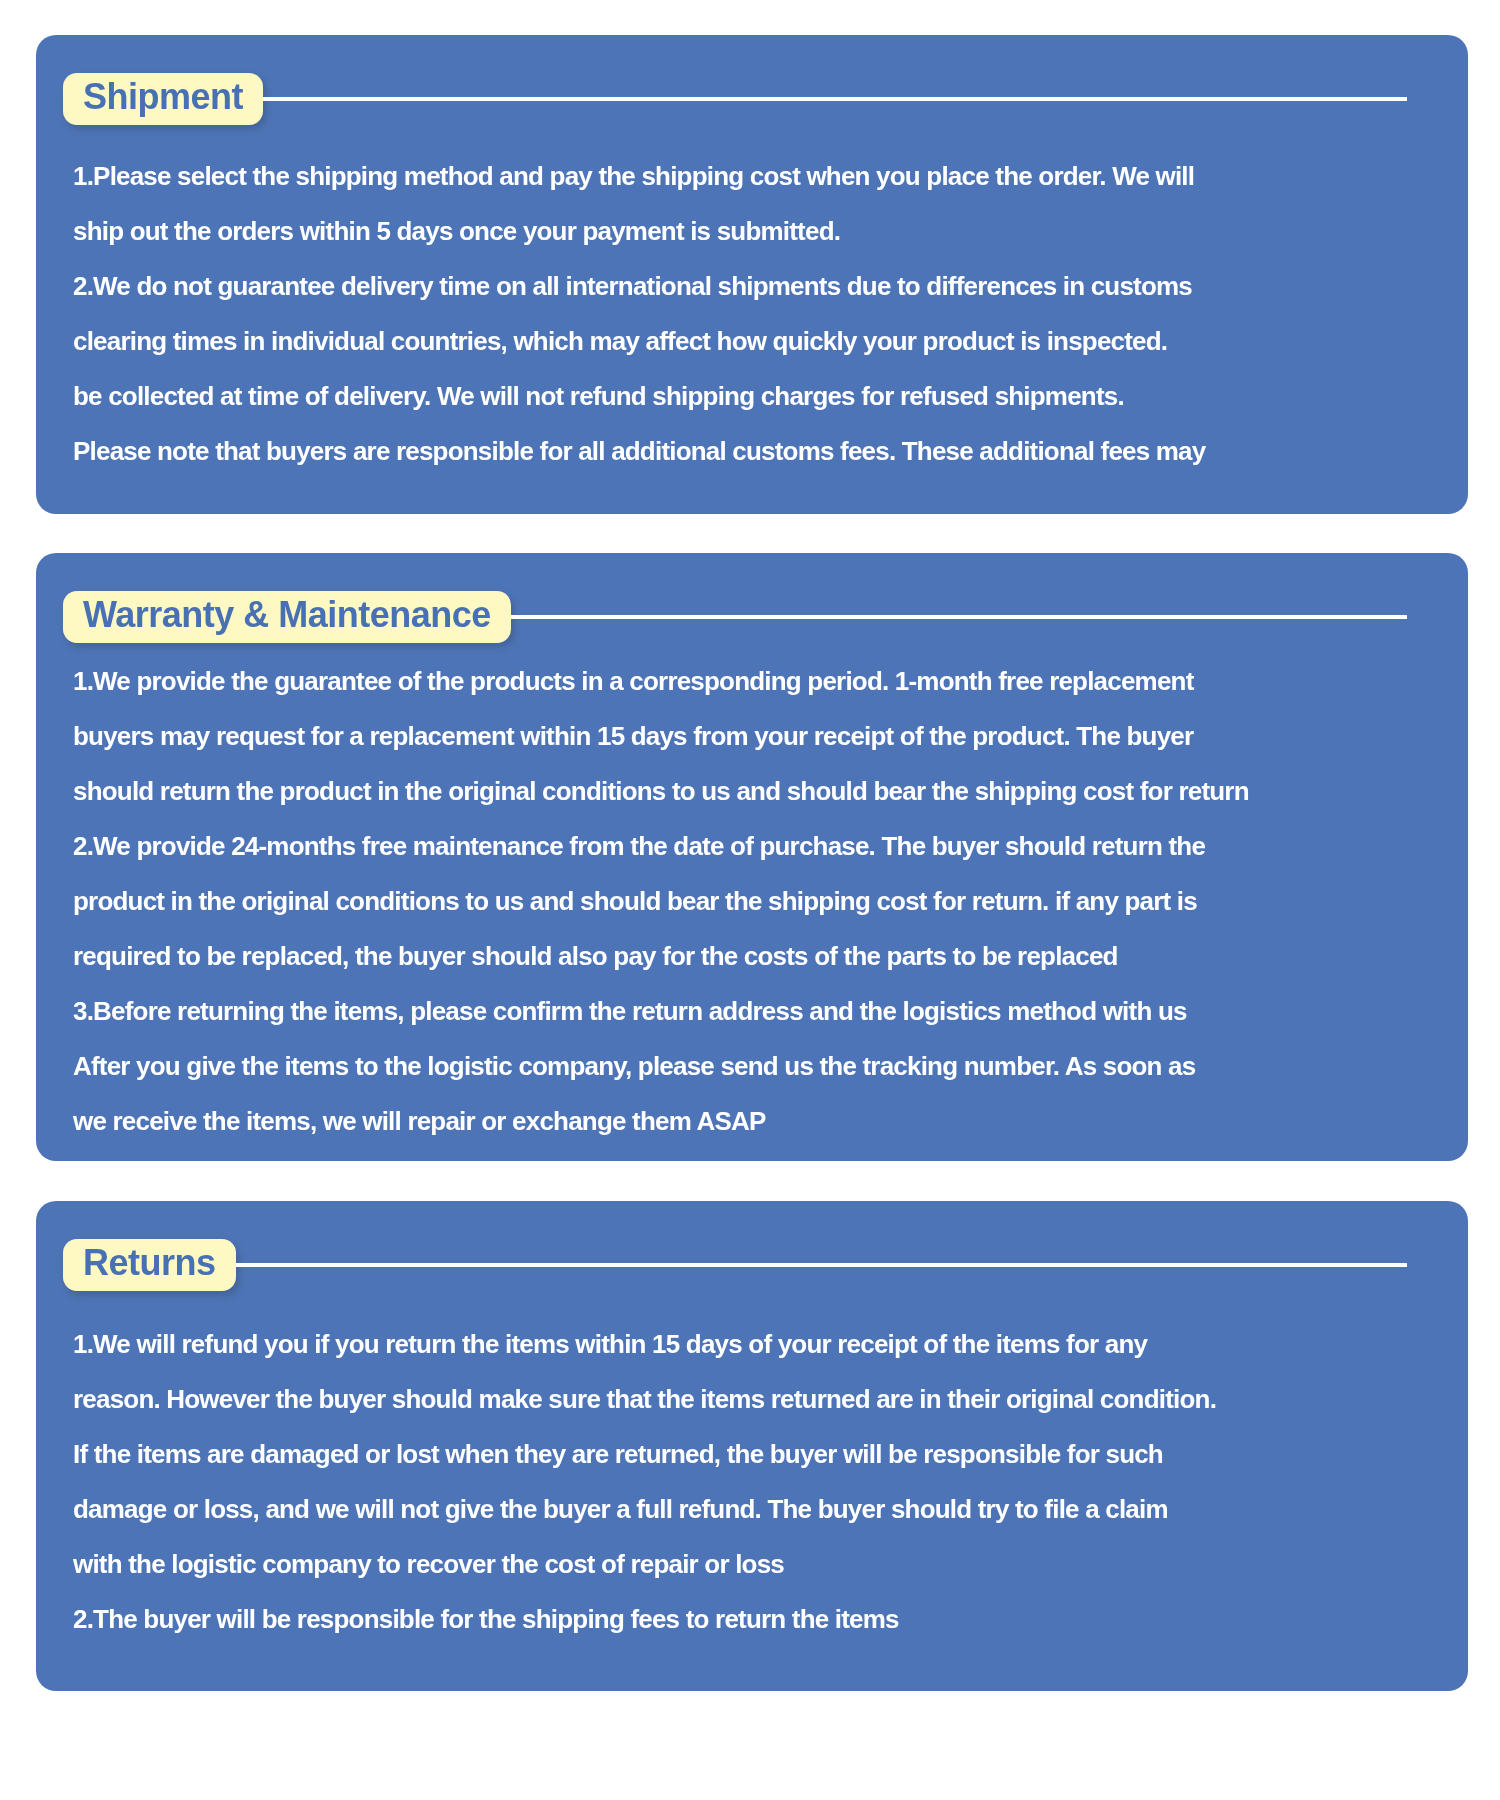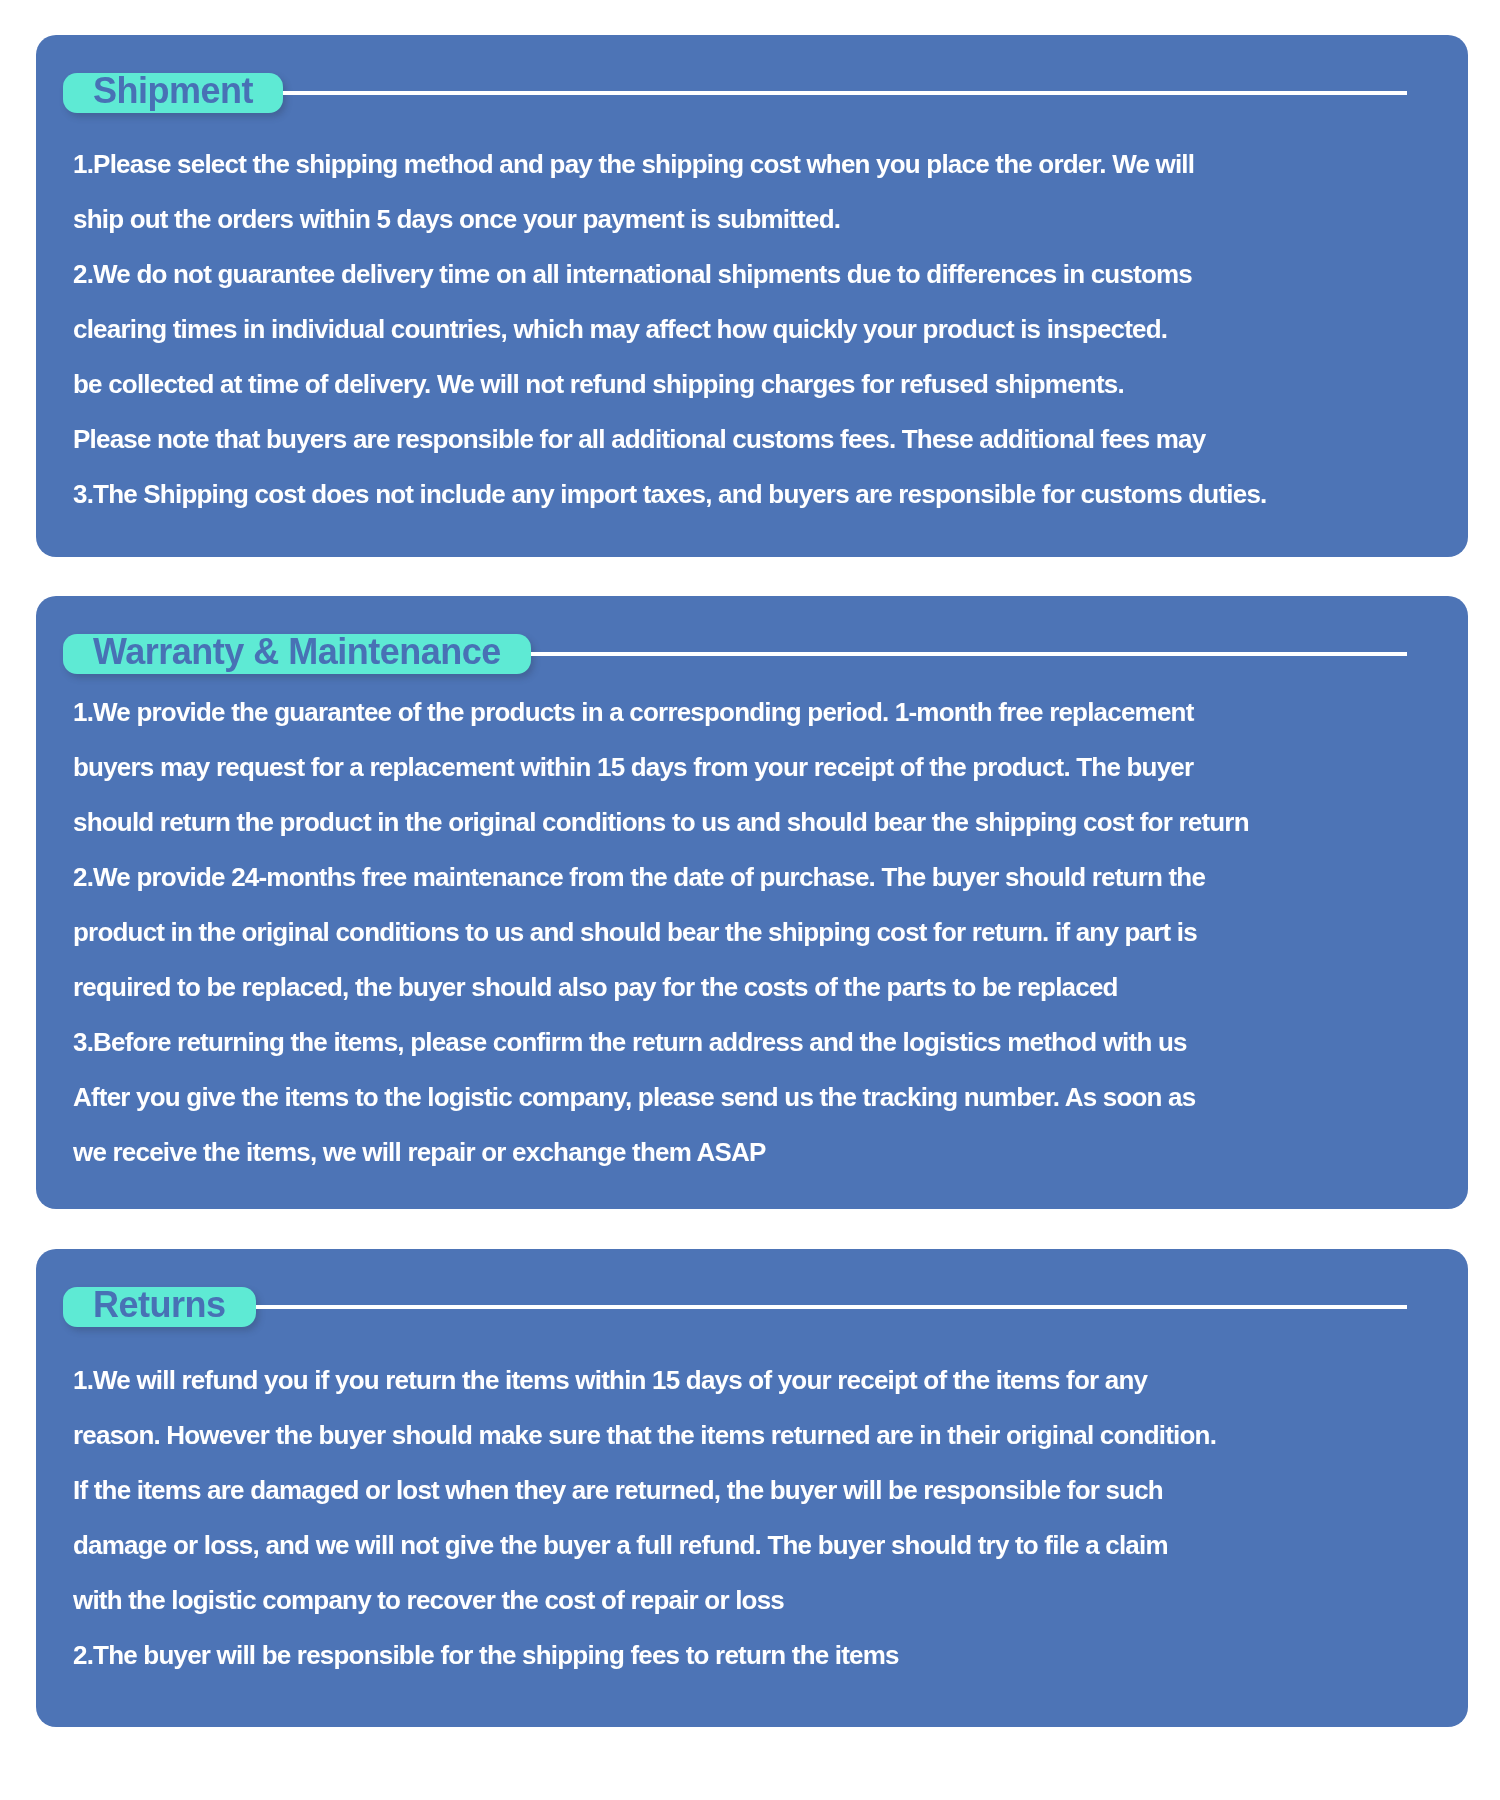--- a/index.html
+++ b/index.html
@@ -24,24 +24,24 @@
   .panel.s2 { margin-bottom: 40px; }
   .panel-header {
     display: flex;
     align-items: center;
     padding-top: 38px;
     padding-left: 27px;
   }
   .pill {
     display: inline-flex;
     align-items: center;
-    height: 40px;
-    background: #5eead4;
+    height: 52px;
+    background: #fef9c3;
     border-radius: 14px;
-    padding: 0 30px;
+    padding: 0 20px;
     box-shadow: 3px 4px 6px rgba(45, 58, 85, 0.30);
     flex: 0 0 auto;
   }
   .pill-label {
     color: #4871b5;
     font-size: 36px;
     font-weight: bold;
     letter-spacing: -0.5px;
     white-space: nowrap;
     line-height: 1;
@@ -55,21 +55,21 @@
   }
   .panel-body {
     padding-left: 37px;
     padding-right: 20px;
     color: #ffffff;
     font-size: 26px;
     font-weight: bold;
     letter-spacing: -0.8px;
   }
   .s1 .panel-body { margin-top: 24px; padding-bottom: 35px; }
-  .s2 .panel-body { margin-top: 11px; padding-bottom: 29px; }
+  .s2 .panel-body { margin-top: 11px; padding-bottom: 12px; }
   .s3 .panel-body { margin-top: 26px; padding-bottom: 44px; }
   .line {
     line-height: 55px;
     white-space: nowrap;
   }
 </style>
 </head>
 <body>
 
 <section class="panel s1">
@@ -79,21 +79,20 @@
     </div>
     <div class="header-line"></div>
   </div>
   <div class="panel-body">
     <div class="line">1.Please select the shipping method and pay the shipping cost when you place the order. We will</div>
     <div class="line">ship out the orders within 5 days once your payment is submitted.</div>
     <div class="line">2.We do not guarantee delivery time on all international shipments due to differences in customs</div>
     <div class="line">clearing times in individual countries, which may affect how quickly your product is inspected.</div>
     <div class="line">be collected at time of delivery. We will not refund shipping charges for refused shipments.</div>
     <div class="line">Please note that buyers are responsible for all additional customs fees. These additional fees may</div>
-    <div class="line">3.The Shipping cost does not include any import taxes, and buyers are responsible for customs duties.</div>
   </div>
 </section>
 
 <section class="panel s2">
   <div class="panel-header">
     <div class="pill">
       <span class="pill-label">Warranty &amp; Maintenance</span>
     </div>
     <div class="header-line"></div>
   </div>

